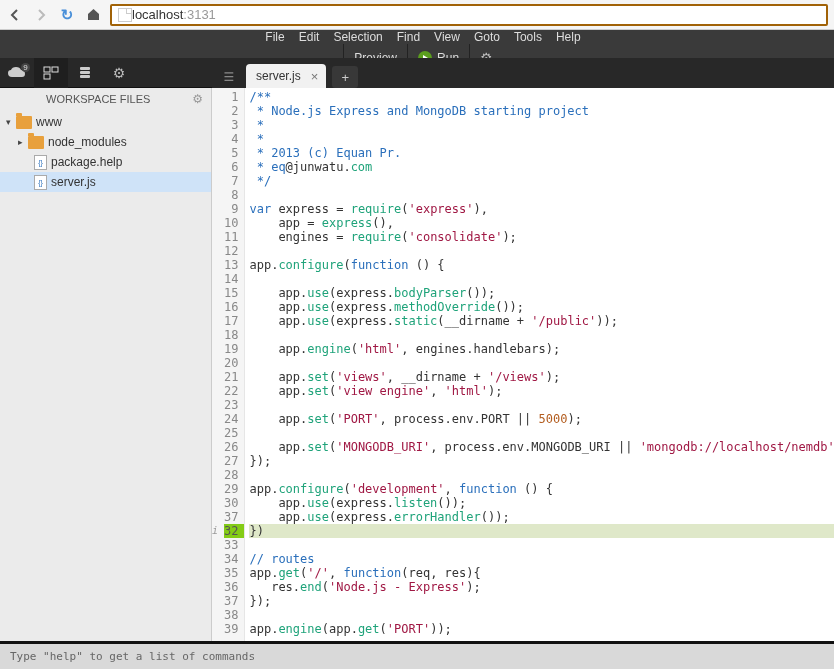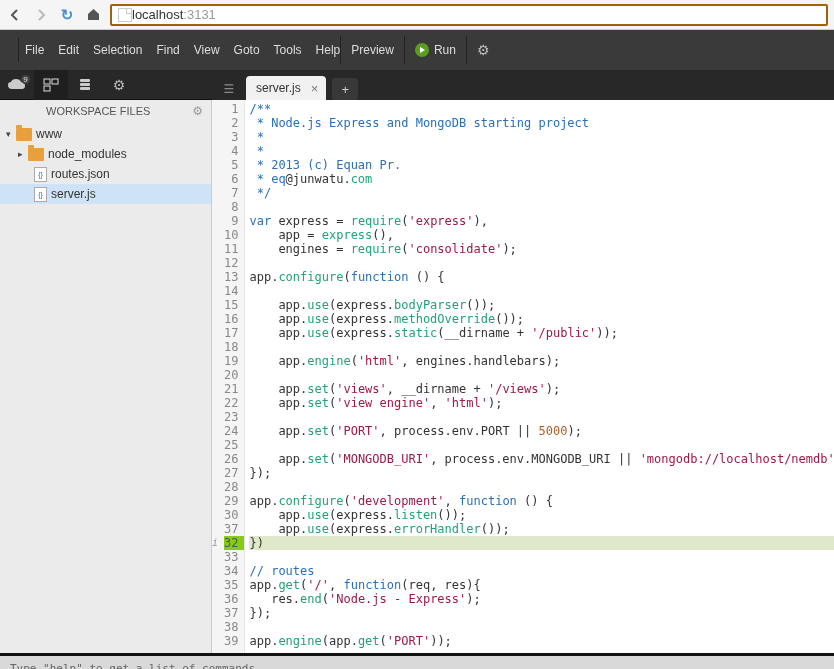--- a/index.html
+++ b/index.html
@@ -5,21 +5,21 @@
   * { margin: 0; padding: 0; box-sizing: border-box; }
   body { font-family: "Lucida Grande", "Segoe UI", sans-serif; font-size: 12px; background: #fff; height: 669px; width: 834px; overflow: hidden; }
   .browser-bar { height: 30px; background: #f5f5f5; border-bottom: 1px solid #ccc; display: flex; align-items: center; padding: 0 6px; gap: 8px; }
   .bb-btn { width: 18px; height: 18px; display: flex; align-items: center; justify-content: center; color: #666; cursor: pointer; }
   .bb-btn.disabled { color: #bbb; }
   .bb-url { flex: 1; display: flex; align-items: center; border: 2px solid #a16207; background: #fff; height: 22px; border-radius: 2px; padding: 0 6px; }
   .bb-pageicon { width: 14px; height: 14px; border: 1px solid #ccc; position: relative; }
   .bb-pageicon::after { content: ""; position: absolute; top: 0; right: 0; width: 4px; height: 4px; border-bottom: 1px solid #ccc; border-left: 1px solid #ccc; background: #fff; }
   .bb-host { font-family: Arial; font-size: 13px; color: #333; }
   .bb-port { color: #999; }
-  .dark-bar { height: 40px; background: #3a3a3a; display: flex; align-items: center; padding-left: 12px; }
+  .dark-bar { height: 28px; background: #3a3a3a; display: flex; align-items: center; padding-left: 12px; flex-direction: column; }
   .dark-divider { width: 1px; height: 24px; background: #222; margin: 0 6px; }
   .menu-items { display: flex; gap: 14px; }
   .menu-item { color: #ddd; font-size: 12px; cursor: pointer; }
   .toolbar-right { display: flex; align-items: center; margin-left: 0; gap: 0; }
   .tbtn { height: 28px; display: flex; align-items: center; padding: 0 10px; color: #ddd; font-size: 12px; border-left: 1px solid #222; cursor: pointer; gap: 5px; }
   .run-btn .circle { width: 14px; height: 14px; border-radius: 50%; background: #5b9e1e; display: flex; align-items: center; justify-content: center; }
   .run-btn .circle span { width: 0; height: 0; border-left: 5px solid #fff; border-top: 3px solid transparent; border-bottom: 3px solid transparent; margin-left: 1px; }
   .gear { font-size: 14px; color: #bbb; }
   .icon-row { height: 30px; background: #282828; border-bottom: 1px solid #111; display: flex; align-items: center; }
   .icon-tab { width: 34px; height: 30px; display: flex; align-items: center; justify-content: center; color: #ccc; cursor: pointer; }
@@ -160,21 +160,21 @@
         <span>www</span>
       </div>
       <div id="tree-children">
           <div class="tree-row" style="padding-left: 18px;">
             <span class="twist">▸</span>
             <span class="folder-icon"></span>
             <span>node_modules</span>
           </div>
           <div class="tree-row" style="padding-left: 34px;">
             <span class="file-icon">{}</span>
-            <span>routes.json</span>
+            <span>package.help</span>
           </div>
           <div class="tree-row active" style="padding-left: 34px;">
             <span class="file-icon">{}</span>
             <span>server.js</span>
           </div>
         </div>
     </div>
   </div>
   <div class="editor-pane">
     <div class="code-area">

